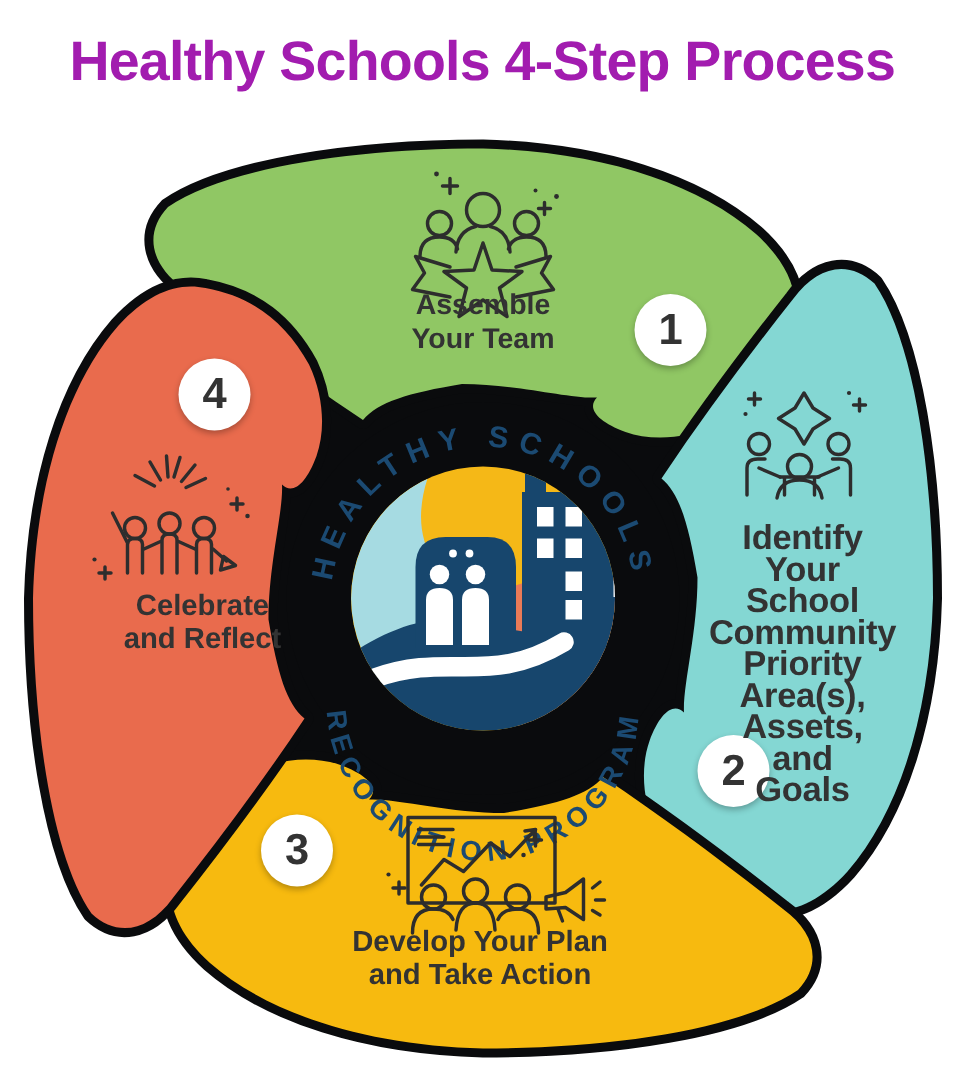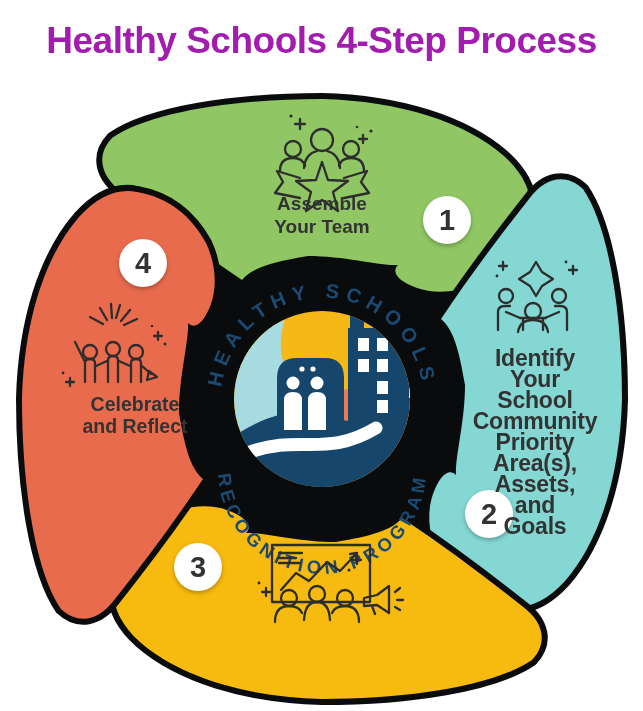--- a/index.html
+++ b/index.html
@@ -177,16 +177,18 @@
   <div class="num num4">4</div>
 
   <div class="lbl lbl1">Assemble
 Your Team</div>
   <div class="lbl lbl2">Identify
 Your School
 Community
 Priority Area(s),
 Assets, and
 Goals</div>
+  <div class="lbl lbl3">Develop Your Plan
+and Take Action</div>
   <div class="lbl lbl4">Celebrate
 and Reflect</div>
 
 </div>
 
 </body></html>

